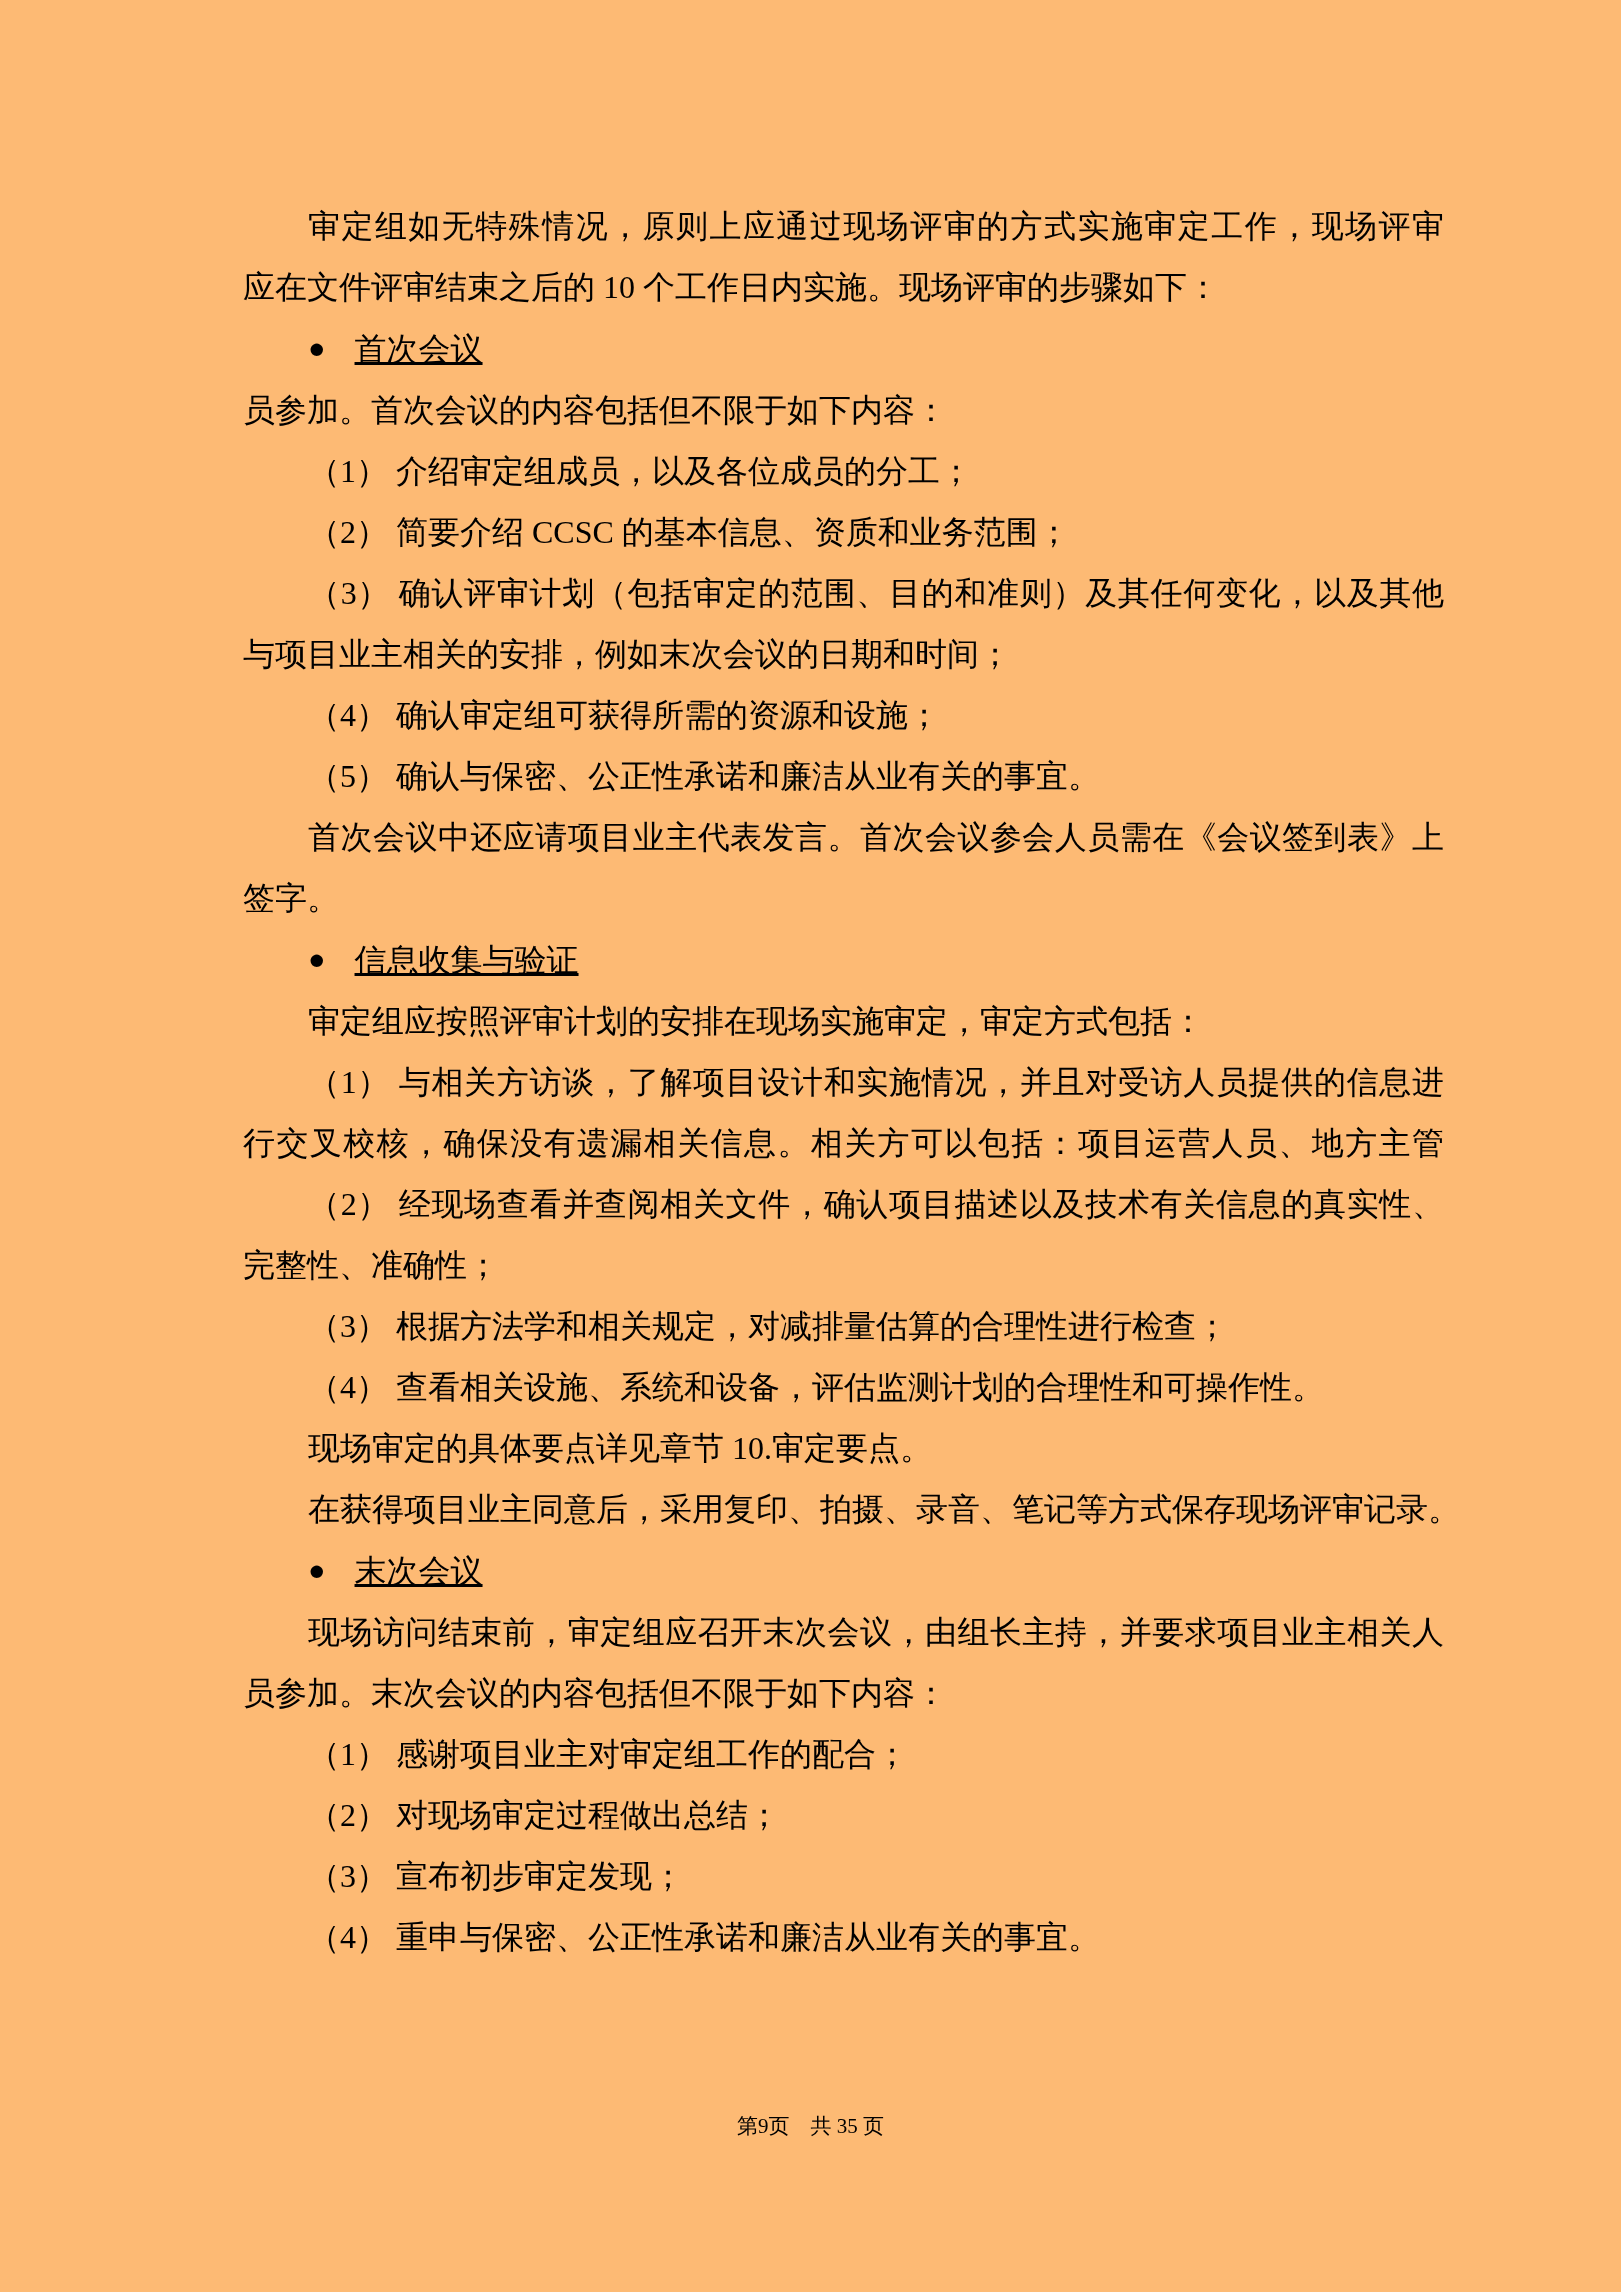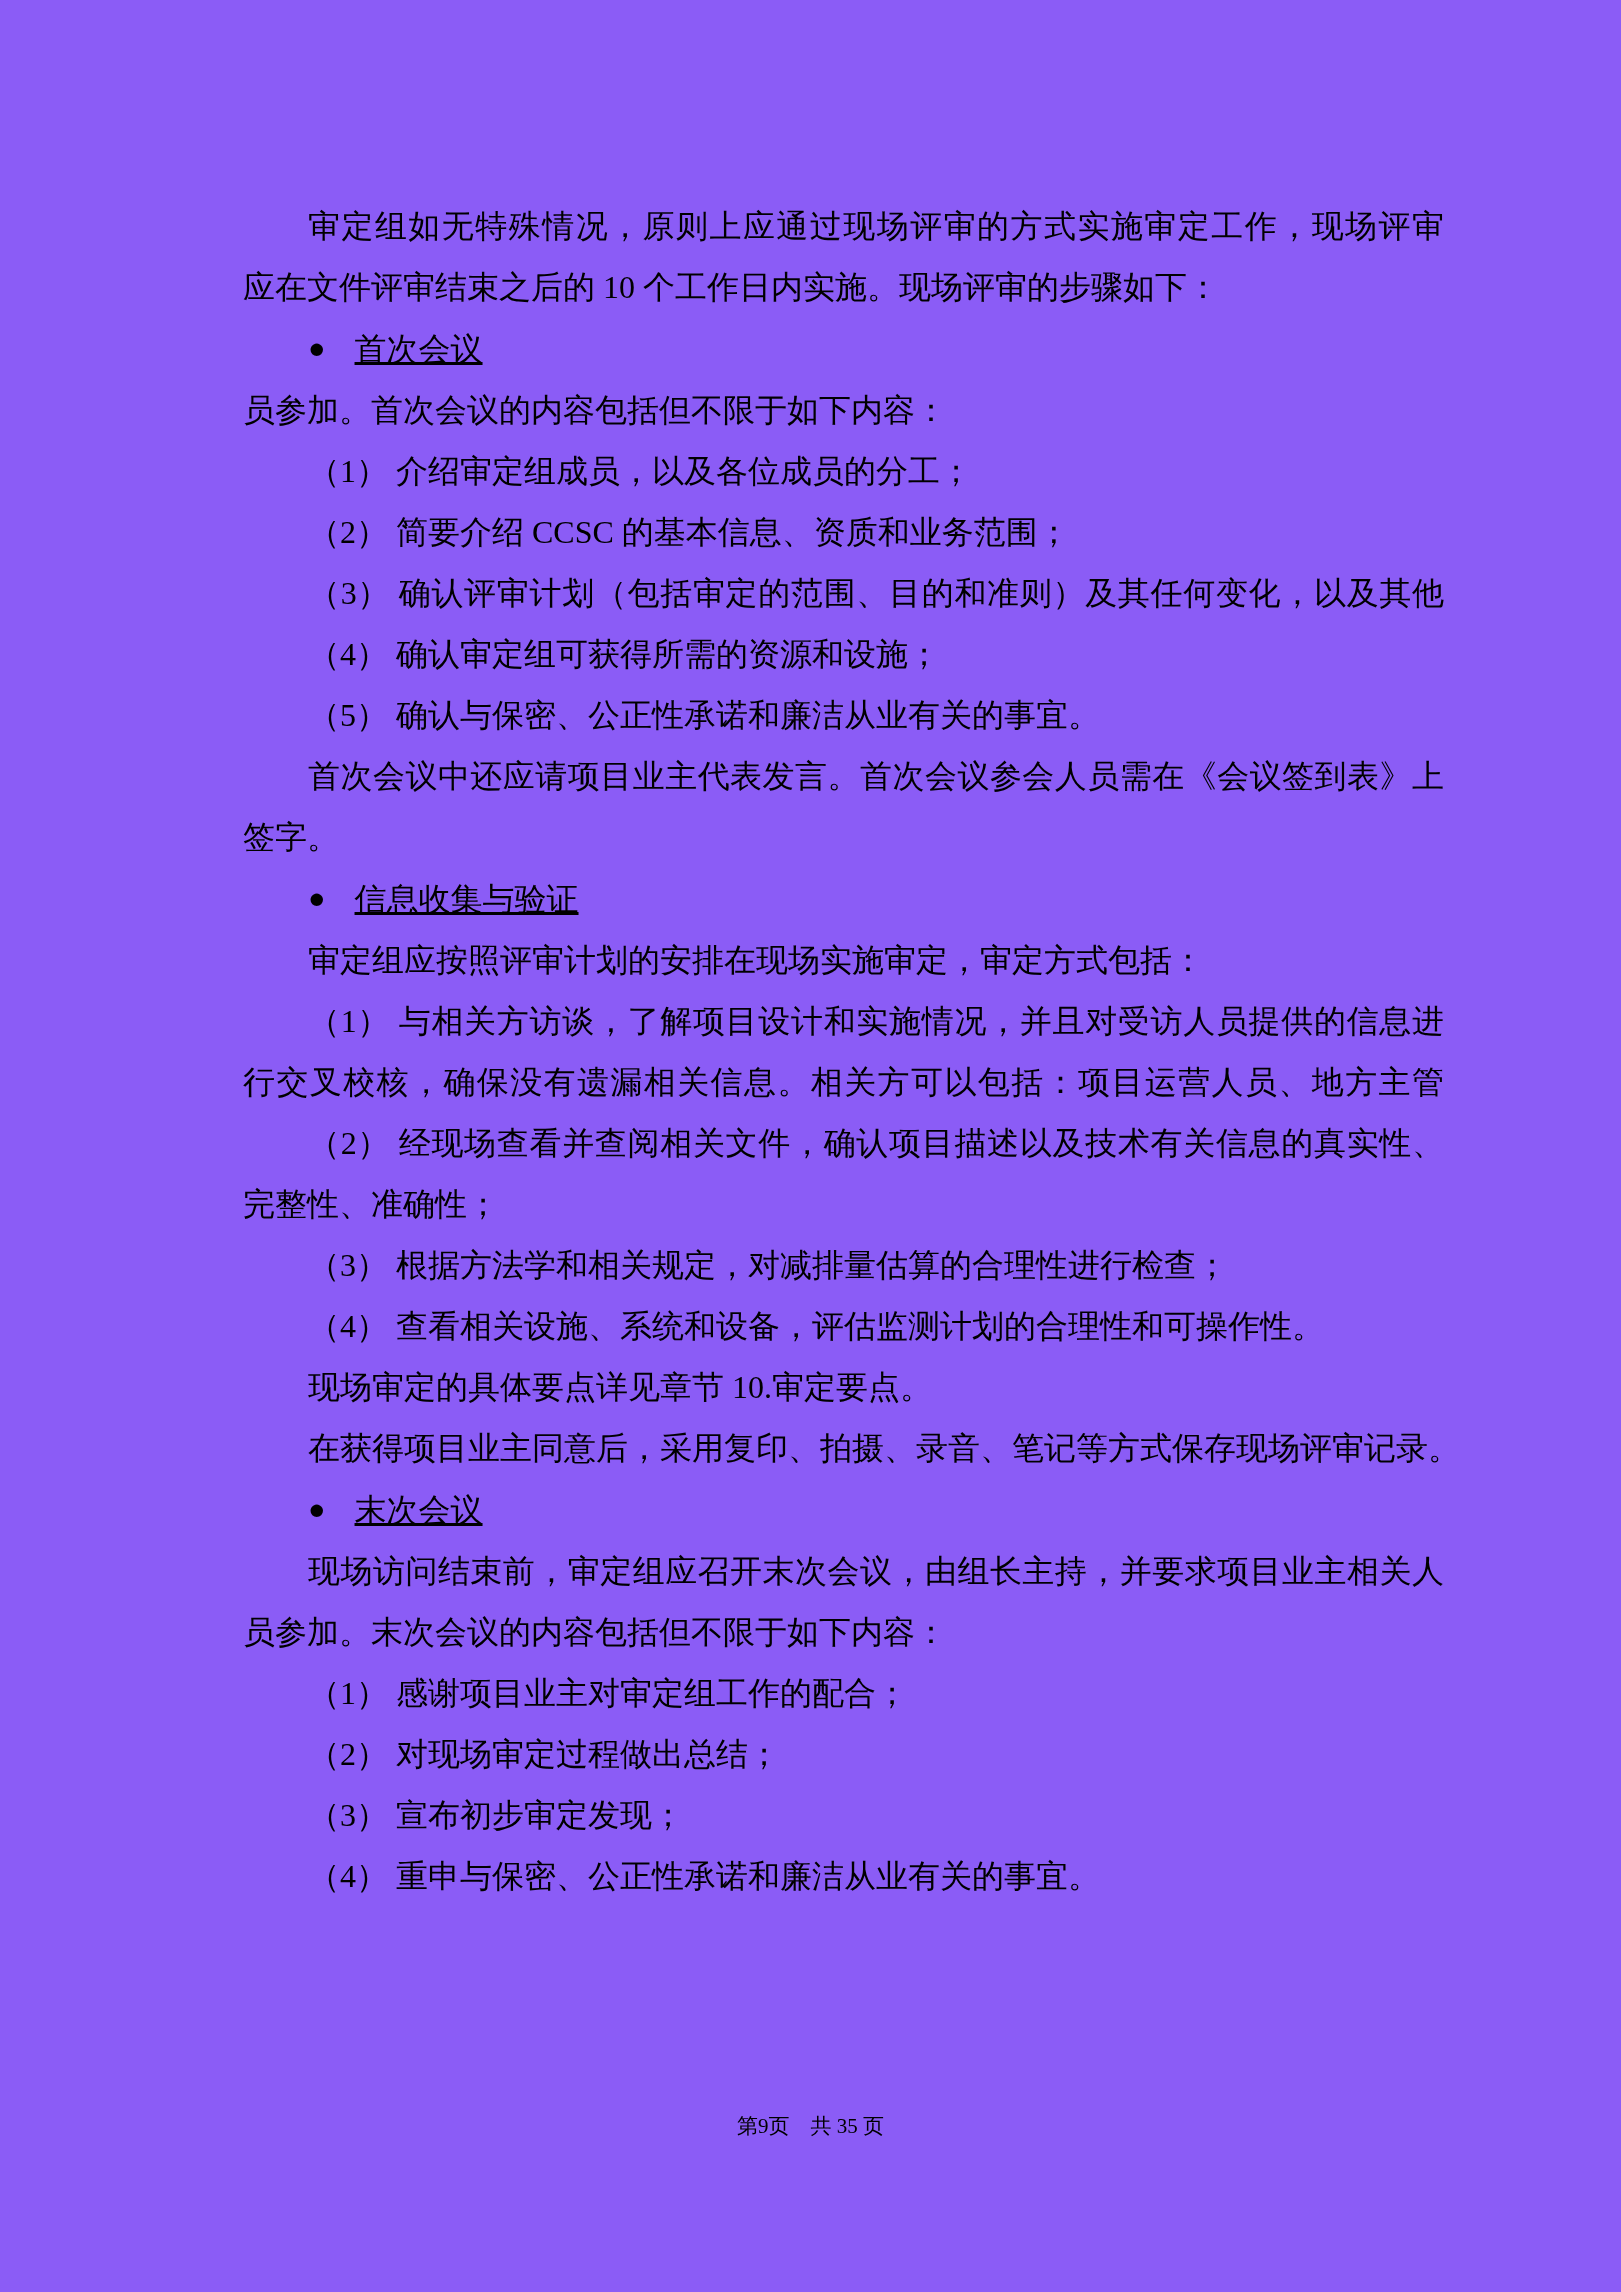--- a/index.html
+++ b/index.html
@@ -4,21 +4,21 @@
 <style>
   html, body {
     margin: 0;
     padding: 0;
     background: #888;
   }
   .page {
     position: relative;
     width: 1621px;
     height: 2293px;
-    background: #8b5cf6;
+    background: #fdba74;
     font-family: "Liberation Serif", "DejaVu Serif", serif;
     color: #000000;
     overflow: hidden;
   }
   .body-text {
     position: absolute;
     left: 243px;
     top: 196px;
     width: 1201px;
   }
@@ -65,20 +65,21 @@
     <p class="ln">应在文件评审结束之后的 10 个工作日内实施。现场评审的步骤如下：</p>
 
     <p class="ln bullet-line"><span class="dot">●</span><span class="bullet-label">首次会议</span></p>
 
     <p class="ln">员参加。首次会议的内容包括但不限于如下内容：</p>
 
     <p class="ln first">（1） 介绍审定组成员，以及各位成员的分工；</p>
     <p class="ln first">（2） 简要介绍 CCSC 的基本信息、资质和业务范围；</p>
 
     <p class="ln first fill">（3） 确认评审计划（包括审定的范围、目的和准则）及其任何变化，以及其他</p>
+    <p class="ln">与项目业主相关的安排，例如末次会议的日期和时间；</p>
 
     <p class="ln first">（4） 确认审定组可获得所需的资源和设施；</p>
     <p class="ln first">（5） 确认与保密、公正性承诺和廉洁从业有关的事宜。</p>
 
     <p class="ln first fill">首次会议中还应请项目业主代表发言。首次会议参会人员需在《会议签到表》上</p>
     <p class="ln">签字。</p>
 
     <p class="ln bullet-line"><span class="dot">●</span><span class="bullet-label">信息收集与验证</span></p>
 
     <p class="ln first">审定组应按照评审计划的安排在现场实施审定，审定方式包括：</p>

